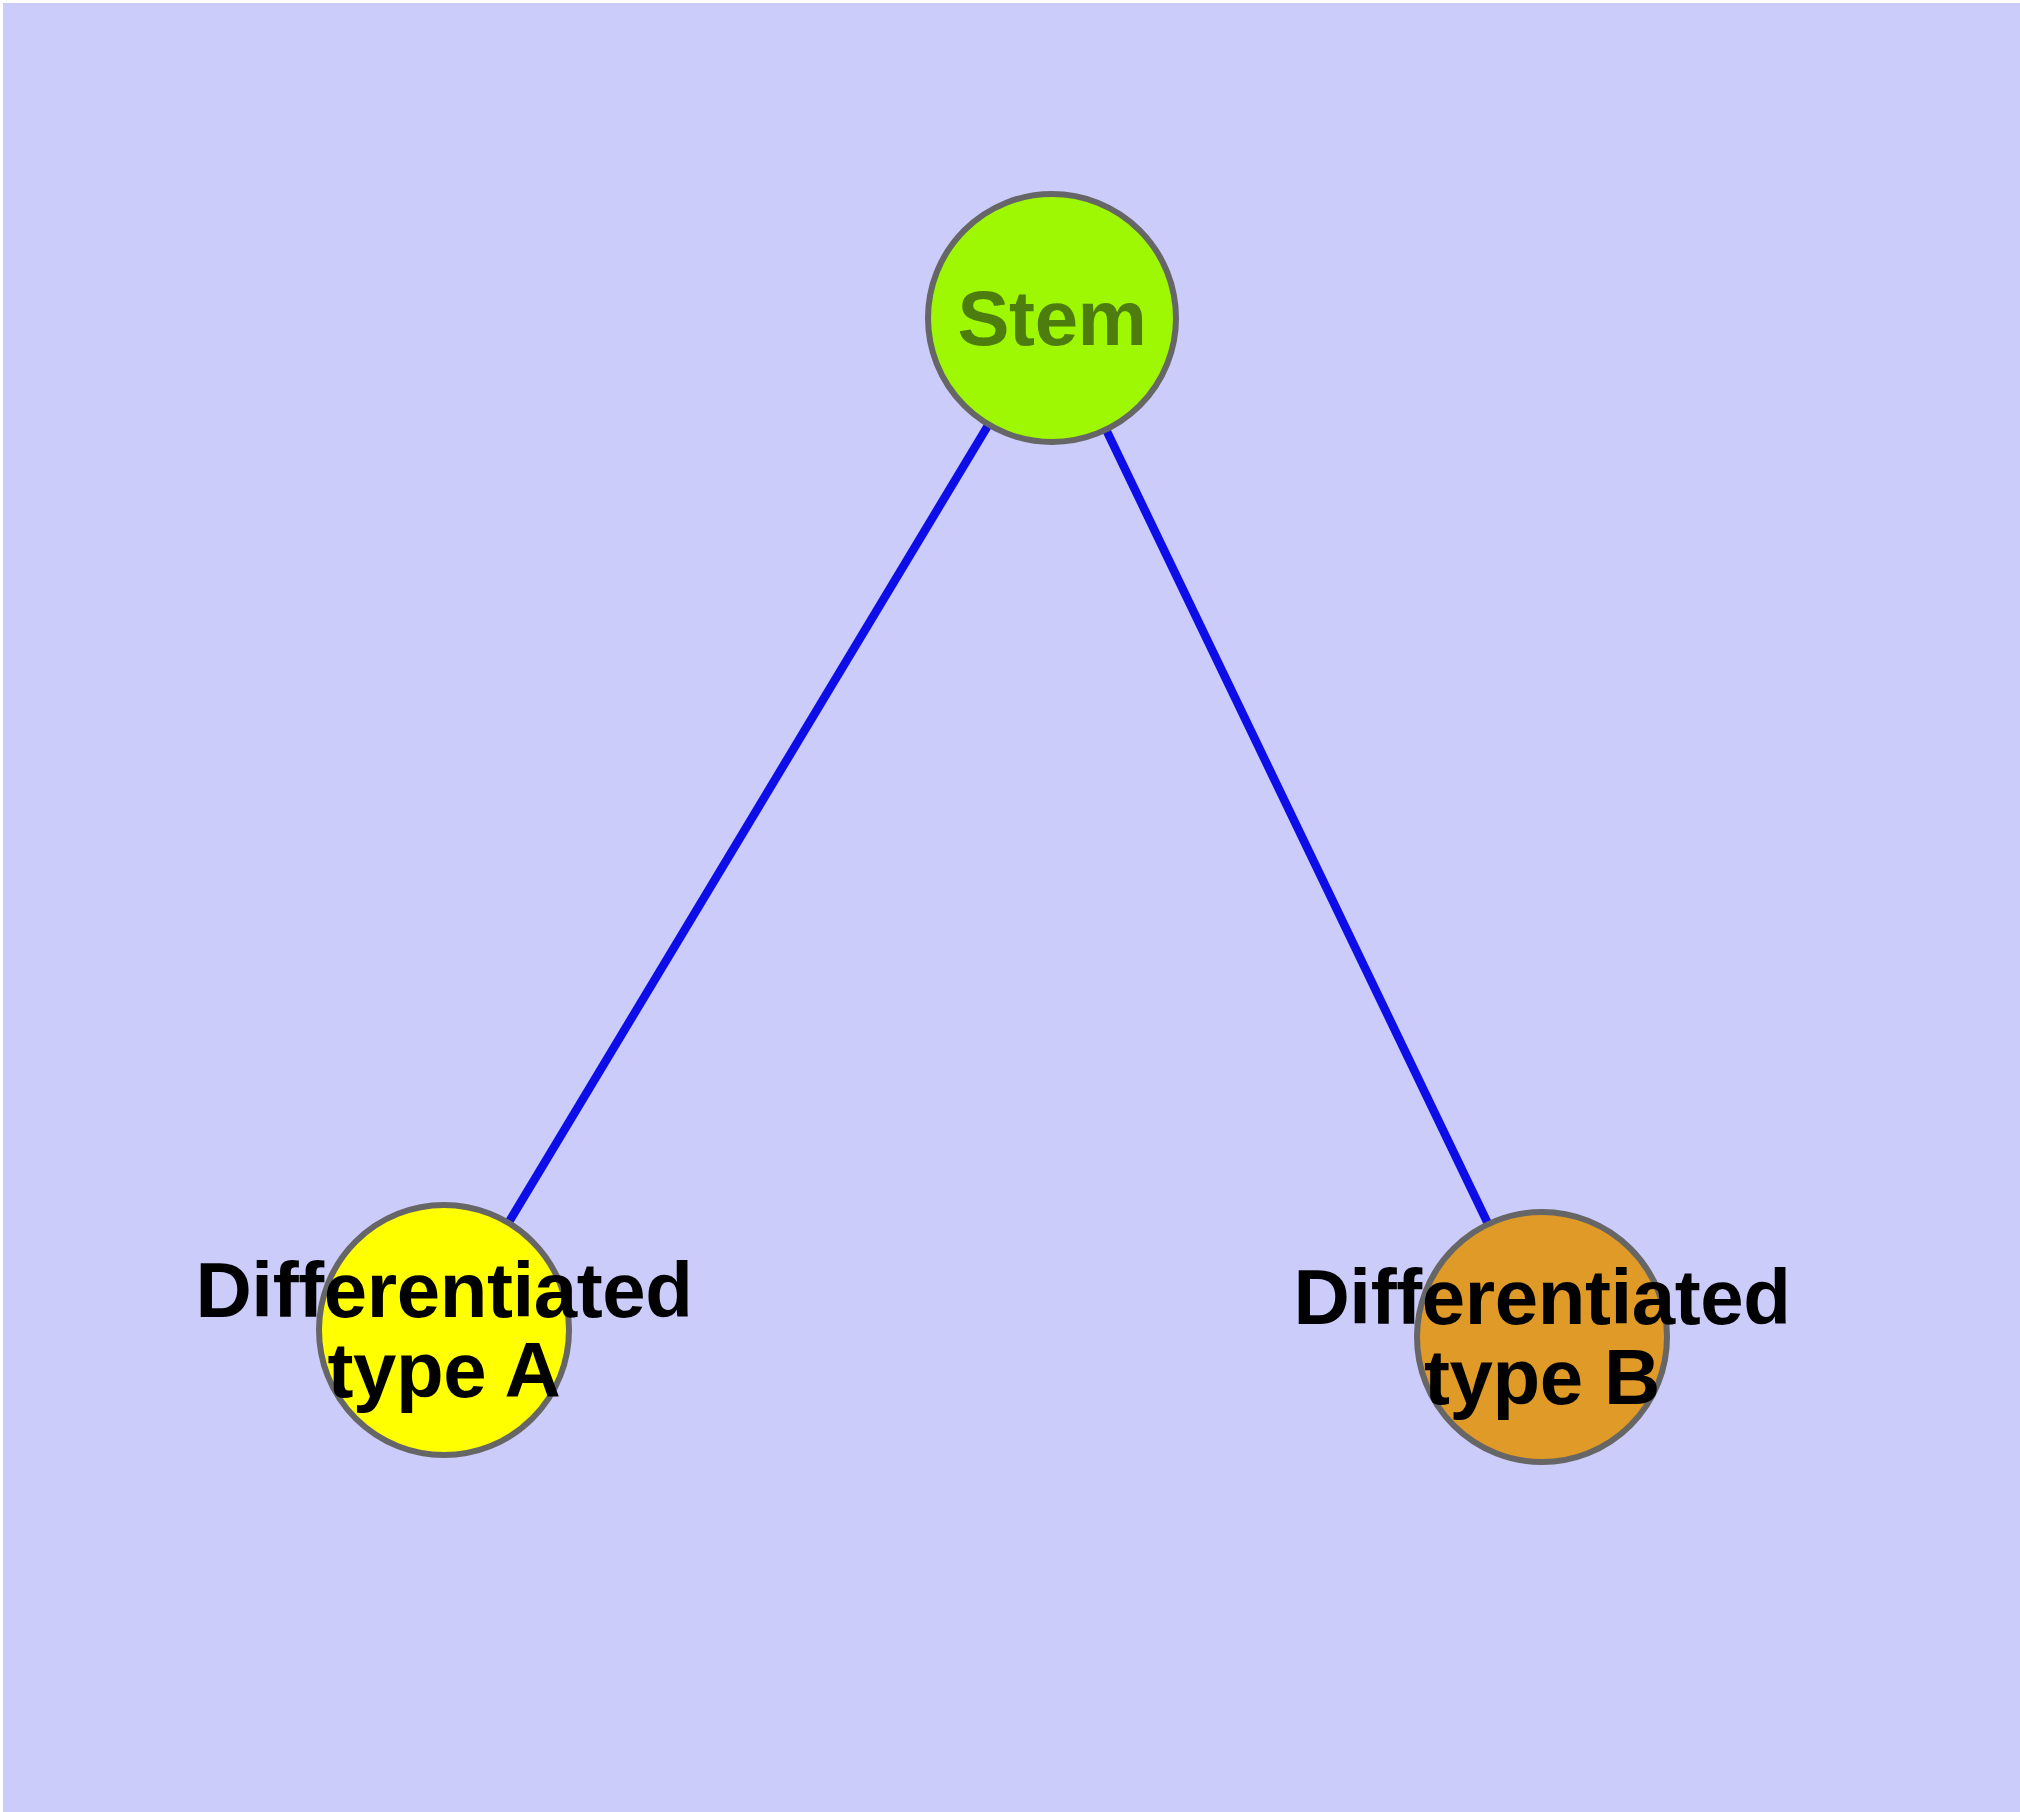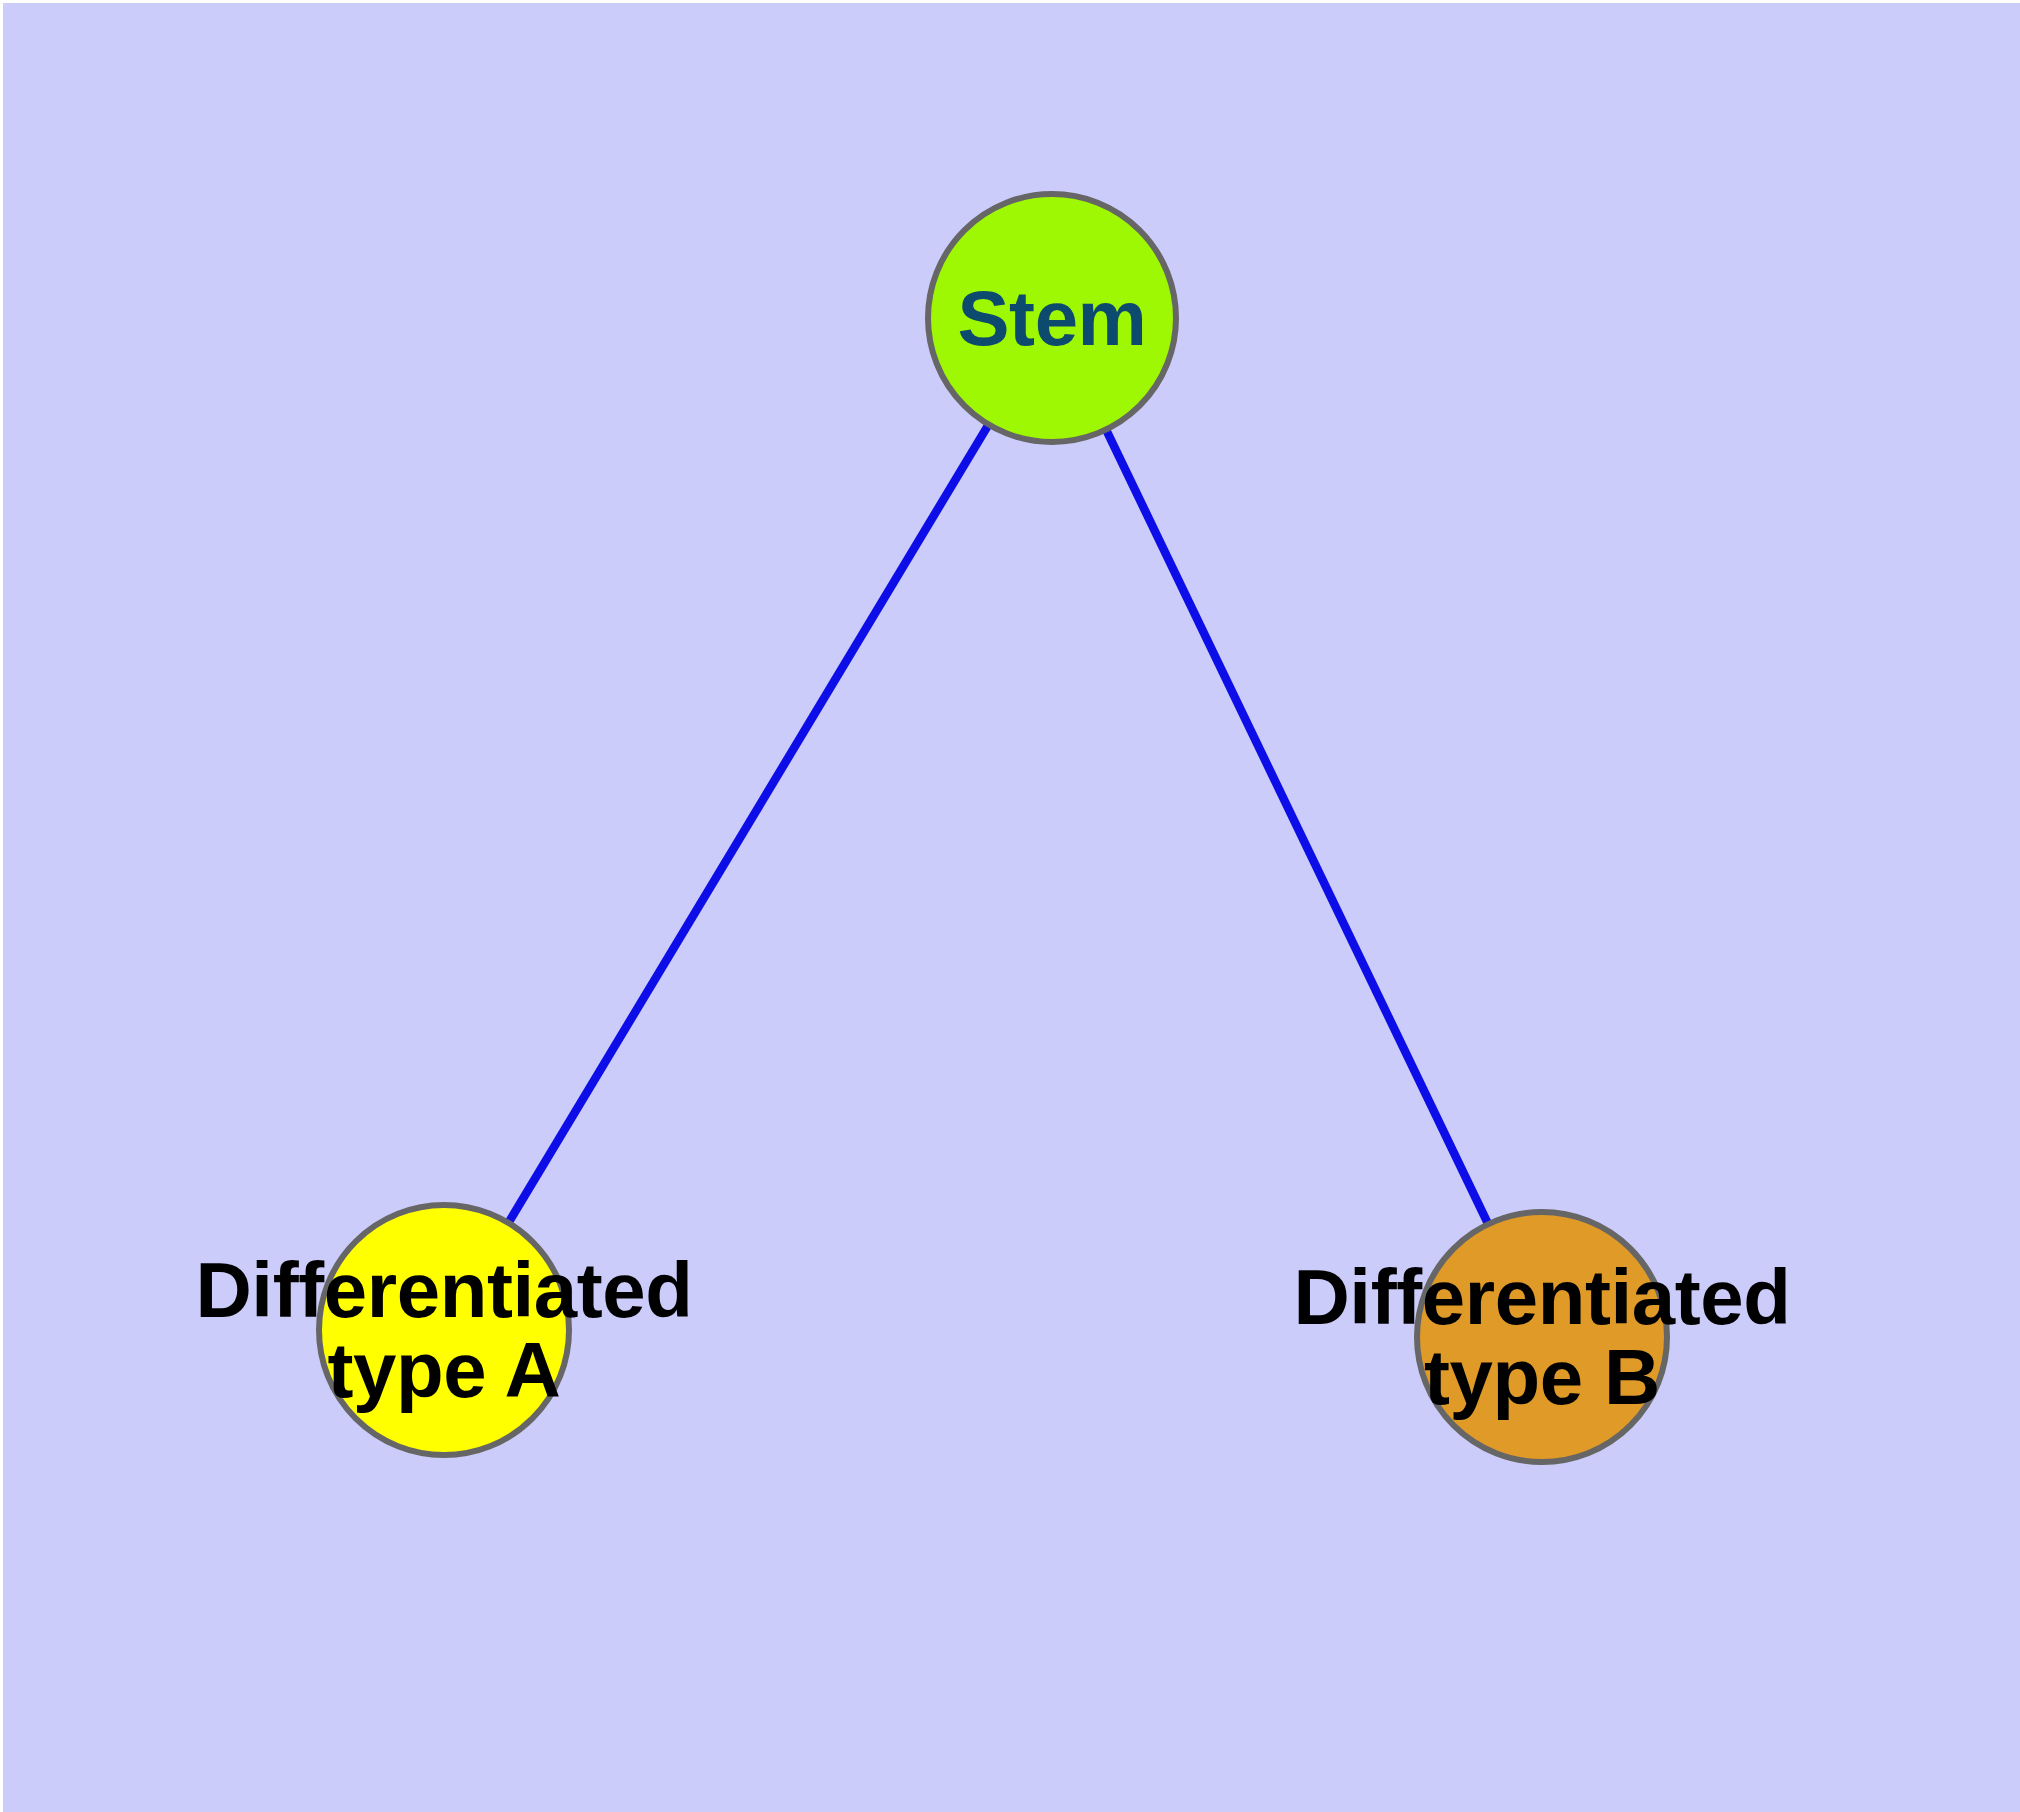--- a/index.html
+++ b/index.html
@@ -54,21 +54,21 @@
 <body>
 
 <div id="graph-canvas">
 
   <svg id="graph-svg" viewBox="0 0 2384 2138" preserveAspectRatio="none">
     <line x1="1238" y1="372" x2="520" y2="1566" stroke="#0d0de8" stroke-width="10"></line>
     <line x1="1238" y1="372" x2="1816" y2="1574" stroke="#0d0de8" stroke-width="10"></line>
   </svg>
 
   <div class="node" style="left: 922px; top: 188px; width: 254px; height: 254px; background: rgb(158, 247, 3); border: 6px solid rgb(102, 102, 102);">
-    <div class="node-label" style="font-size: 78px; color: #0c4a6e;">Stem</div>
+    <div class="node-label" style="font-size: 78px; color: #4d7c0f;">Stem</div>
   </div>
 
   <div class="node" style="left: 313px; top: 1199px; width: 256px; height: 256px; background: rgb(255, 255, 0); border: 6px solid rgb(102, 102, 102);">
     <div class="node-label" style="font-size: 78px; color: rgb(0, 0, 0);">Differentiated
 type A</div>
   </div>
 
   <div class="node" style="left: 1411px; top: 1206px; width: 256px; height: 256px; background: rgb(224, 154, 40); border: 6px solid rgb(102, 102, 102);">
     <div class="node-label" style="font-size: 78px; color: rgb(0, 0, 0);">Differentiated
 type B</div>

